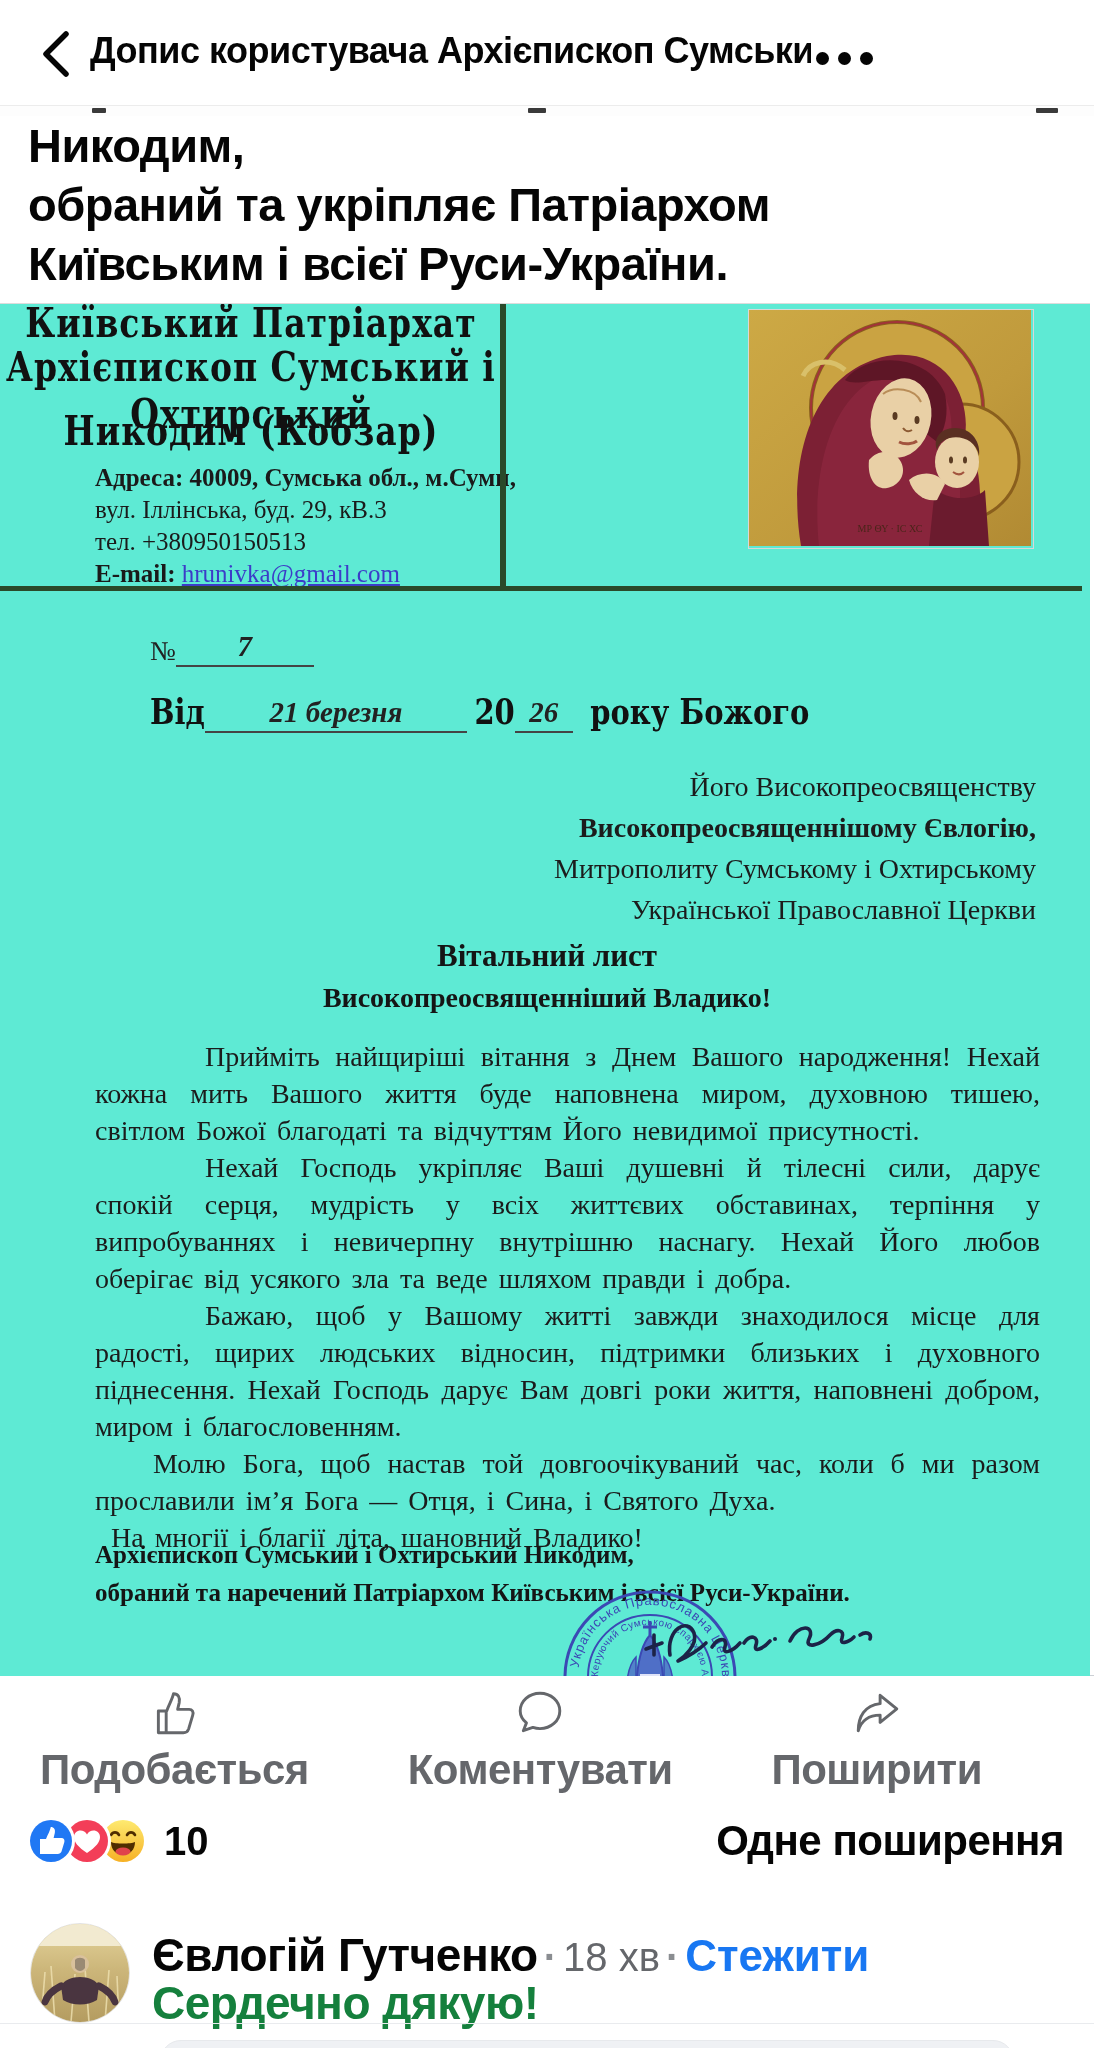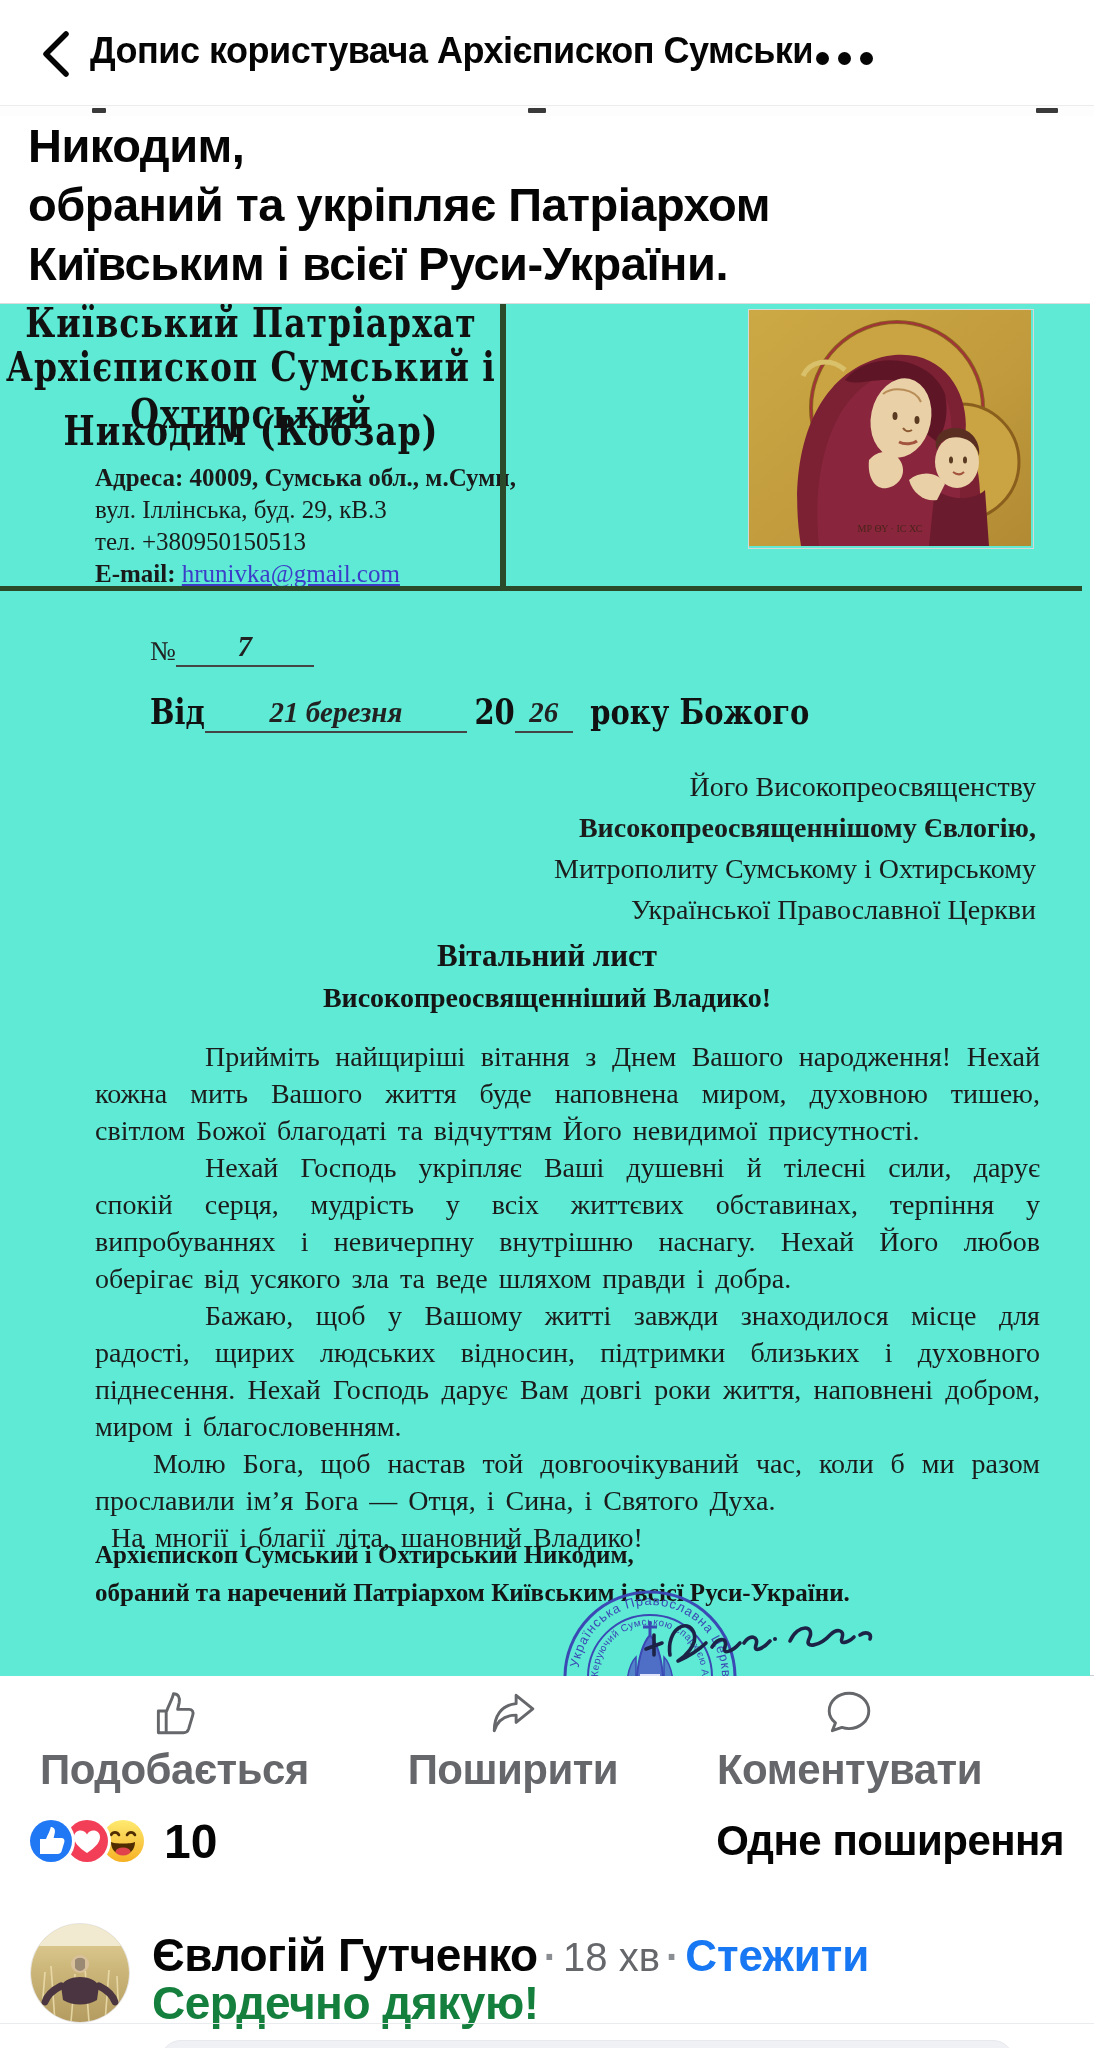--- a/index.html
+++ b/index.html
@@ -59,21 +59,21 @@
   .divider{position:absolute;left:0;top:1675px;width:1094px;height:1px;background:#ccd0d5;}
   .action-bar{position:absolute;left:0;top:1676px;width:1022px;height:130px;display:flex;justify-content:space-between;padding:0 40px;box-sizing:border-box;background:#fff;}
   .action{display:flex;flex-direction:column;align-items:center;justify-content:flex-start;padding-top:12px;gap:4px;cursor:pointer;}
   .action .lbl{font-size:42px;font-weight:bold;color:#65676b;letter-spacing:-0.5px;}
 
   
   .react-row{position:absolute;left:0;top:1810px;width:1094px;height:62px;display:flex;align-items:center;justify-content:space-between;padding:0 30px;box-sizing:border-box;}
   .react-left{display:flex;align-items:center;}
   .emoji{width:42px;height:42px;border-radius:50%;box-shadow:0 0 0 3px #fff;position:relative;}
   .emoji + .emoji{margin-left:-6px;}
-  .react-count{margin-left:20px;font-size:48px;font-weight:bold;color:#050505;}
+  .react-count{margin-left:20px;font-size:40px;font-weight:bold;color:#050505;}
   .share-count{font-size:42px;font-weight:bold;color:#050505;letter-spacing:-0.5px;}
 
   
   .avatar{position:absolute;left:30px;top:1923px;width:100px;height:100px;border-radius:50%;overflow:hidden;border:1px solid #e2e2e2;box-sizing:border-box;}
   .c-name-row{position:absolute;left:152px;top:1928px;width:940px;white-space:nowrap;font-size:40px;color:#65676b;}
   .c-name{font-size:46px;font-weight:bold;color:#050505;letter-spacing:-0.5px;}
   .c-sep{color:#8a8d91;padding:0 6px;font-weight:bold;}
   .c-time{color:#65676b;}
   .c-follow{color:#1877F2;font-weight:bold;font-size:44px;cursor:pointer;}
   .c-text{position:absolute;left:152px;top:1976px;font-size:46px;font-weight:600;color:#15803d;letter-spacing:-0.5px;}
@@ -244,32 +244,32 @@
       <span>
         <svg width="50" height="50" viewBox="0 0 48 48">
             <path d="M9 43 L9 22 L17 22 C19.5 15 22.5 10.5 23.5 5.5 C28 5.5 30 9 29 14 L27.5 20.5 L38.5 20.5 C41.5 20.5 43 23 42 26 L38 39.5 C37.2 41.8 35.2 43 33 43 Z M16.5 22.5 L16.5 42.5" fill="none" stroke="#65676b" stroke-width="2.8" stroke-linejoin="round"></path>
           </svg>
       </span>
       <span class="lbl">Подобається</span>
     </div>
     <div class="action">
       <span>
         <svg width="50" height="50" viewBox="0 0 48 48">
-            <path d="M27 7 L43 20 L27 33 L27 26 C14 26 8.5 33 6 41 C6 28 12 16.5 27 15 Z" fill="none" stroke="#65676b" stroke-width="2.8" stroke-linejoin="round"></path>
-          </svg>
-      </span>
-      <span class="lbl">Поширити</span>
+            <path d="M24 5 C34.5 5 43 12.6 43 22 C43 31.4 34.5 39 24 39 C21.6 39 19.3 38.6 17.2 37.9 L8 41 L11 33.5 C7.3 30.4 5 26.4 5 22 C5 12.6 13.5 5 24 5 Z" fill="none" stroke="#65676b" stroke-width="2.8" stroke-linejoin="round"></path>
+          </svg>
+      </span>
+      <span class="lbl">Коментувати</span>
     </div>
     <div class="action">
       <span>
         <svg width="50" height="50" viewBox="0 0 48 48">
-            <path d="M24 5 C34.5 5 43 12.6 43 22 C43 31.4 34.5 39 24 39 C21.6 39 19.3 38.6 17.2 37.9 L8 41 L11 33.5 C7.3 30.4 5 26.4 5 22 C5 12.6 13.5 5 24 5 Z" fill="none" stroke="#65676b" stroke-width="2.8" stroke-linejoin="round"></path>
-          </svg>
-      </span>
-      <span class="lbl">Коментувати</span>
+            <path d="M27 7 L43 20 L27 33 L27 26 C14 26 8.5 33 6 41 C6 28 12 16.5 27 15 Z" fill="none" stroke="#65676b" stroke-width="2.8" stroke-linejoin="round"></path>
+          </svg>
+      </span>
+      <span class="lbl">Поширити</span>
     </div>
   </div>
 
   <div class="react-row">
     <div class="react-left">
       <span class="emoji" style="background:#2078F4;z-index:3;">
         <svg width="42" height="42" viewBox="0 0 42 42">
             <path d="M10 34 L10 19 L16 19 C18 14 20 11 20.8 7 C24 7 25.6 9.5 24.8 13 L23.6 18 L31.5 18 C33.8 18 35 20 34.3 22.3 L31.5 31.6 C30.9 33.2 29.4 34 27.8 34 Z" fill="#fff"></path>
           </svg>
       </span>

